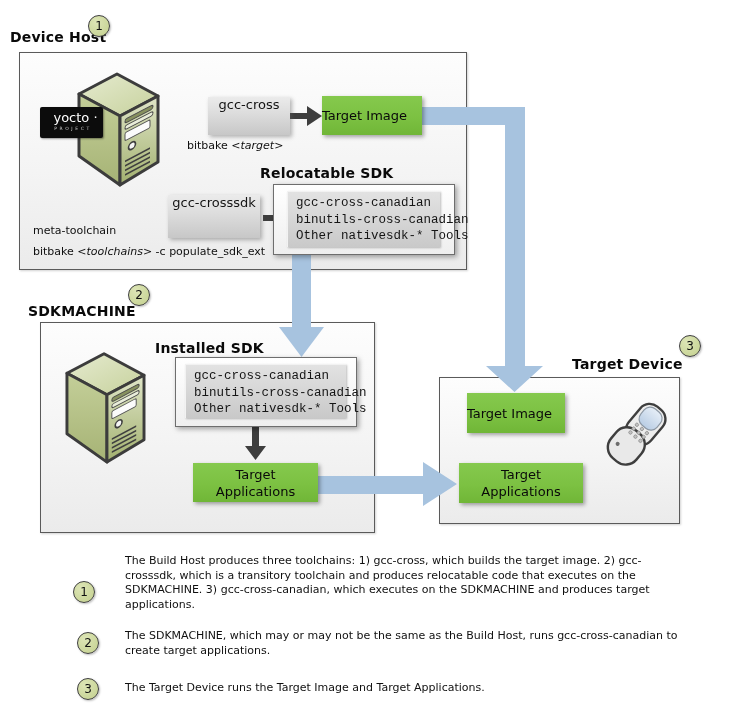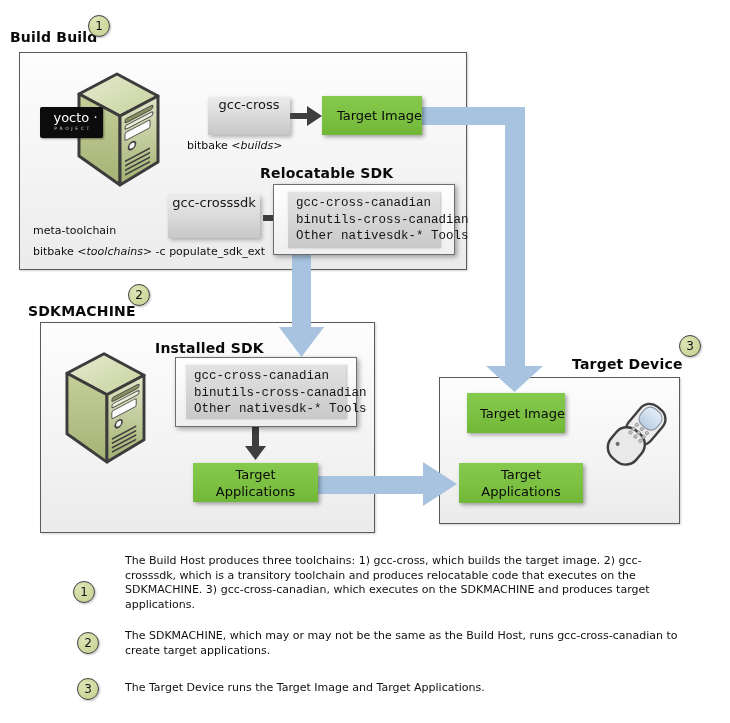--- a/index.html
+++ b/index.html
@@ -29,21 +29,21 @@
     position:absolute;z-index:3;
     background:linear-gradient(180deg,#ebebeb 0%,#dcdcdc 45%,#c7c7c7 100%);
     box-shadow:2px 2px 4px rgba(90,90,90,0.45);
     display:flex;justify-content:center;
     font-size:13px;color:#141414;
   }
   .green-box{
     position:absolute;z-index:3;
     background:linear-gradient(180deg,#85c94d 0%,#7cc142 55%,#70b637 100%);
     box-shadow:2px 2px 4px rgba(0,0,0,0.35);
-    display:flex;align-items:center;justify-content:flex-end;text-align:center;
+    display:flex;align-items:center;justify-content:flex-start;text-align:center;
     font-size:13px;color:#0a0a0a;line-height:17px;
   }
   .green-box .wrap2{display:block;width:92px;margin:0 auto;}
   .white-box{
     position:absolute;z-index:3;
     background:linear-gradient(180deg,#ffffff,#efefef);
     border:1px solid #6e6e6e;
     box-shadow:2px 2px 5px rgba(0,0,0,0.35);
     font-family:Liberation Mono, monospace;
   }
@@ -85,21 +85,21 @@
     <polygon points="292,254 311,254 311,327 324,327 301.5,357 279,327 292,327" fill="#a7c3df"></polygon>
     <polygon points="318,476 423,476 423,462 457,484 423,506 423,494 318,494" fill="#a7c3df"></polygon>
     <polygon points="290,113 307,113 307,106 322,116 307,126 307,119 290,119" fill="#3e3e3e"></polygon>
     <polygon points="263,215 278,215 278,208 293,218 278,228 278,221 263,221" fill="#3e3e3e"></polygon>
     <polygon points="252,426 259,426 259,446 266,446 255.5,460 245,446 252,446" fill="#3e3e3e"></polygon>
   </svg>
 
   <div class="badge" style="left:88px;top:15px">
     <span>1</span>
   </div>
-  <div class="title" style="left:10px;top:29px">Build Build</div>
+  <div class="title" style="left:10px;top:29px">Device Host</div>
 
   <svg class="icon" style="left:72px;top:66px" width="92" height="122" viewBox="0 0 92 122">
     <defs>
       <linearGradient id="gTop" x1="0" y1="0" x2="1" y2="1">
         <stop offset="0" stop-color="#e6ebd0"></stop>
           <stop offset="1" stop-color="#c6d19c"></stop>
       </linearGradient>
       <linearGradient id="gFront" x1="0" y1="0" x2="0" y2="1">
         <stop offset="0" stop-color="#e0e6c8"></stop>
           <stop offset="1" stop-color="#a2b06f"></stop>
@@ -135,21 +135,21 @@
 
   <div class="gray-box" style="left:208px;top:97px;width:82px;height:38px">
     <span>gcc-cross</span>
   </div>
 
   <div class="green-box" style="left:322px;top:96px;width:100px;height:39px">
     <span>Target Image</span>
   </div>
 
   <div class="small" style="left:187px;top:139px">
-    <span>bitbake &lt;</span><i>builds</i><span>&gt;</span>
+    <span>bitbake &lt;</span><i>target</i><span>&gt;</span>
   </div>
 
   <div class="title" style="left:260px;top:165px">Relocatable SDK</div>
 
   <div class="white-box" style="left:273px;top:184px;width:180px;height:69px">
     <div class="panel" style="left:13px;top:6px;width:153px;height:56px">
       <div class="tool-line">gcc-cross-canadian</div>
       <div class="tool-line">binutils-cross-canadian</div>
       <div class="tool-line">Other nativesdk-* Tools</div>
     </div>

